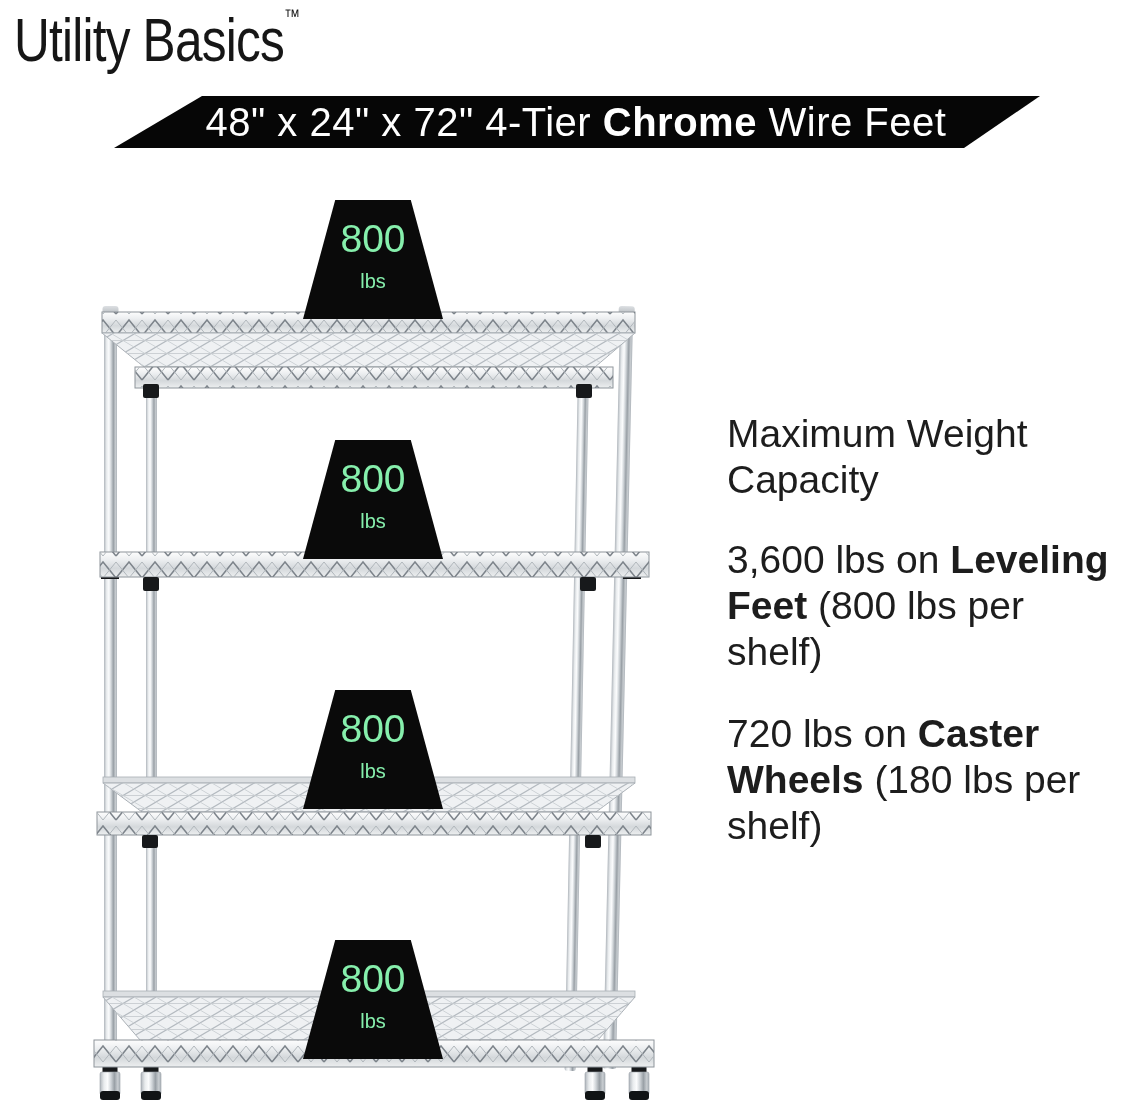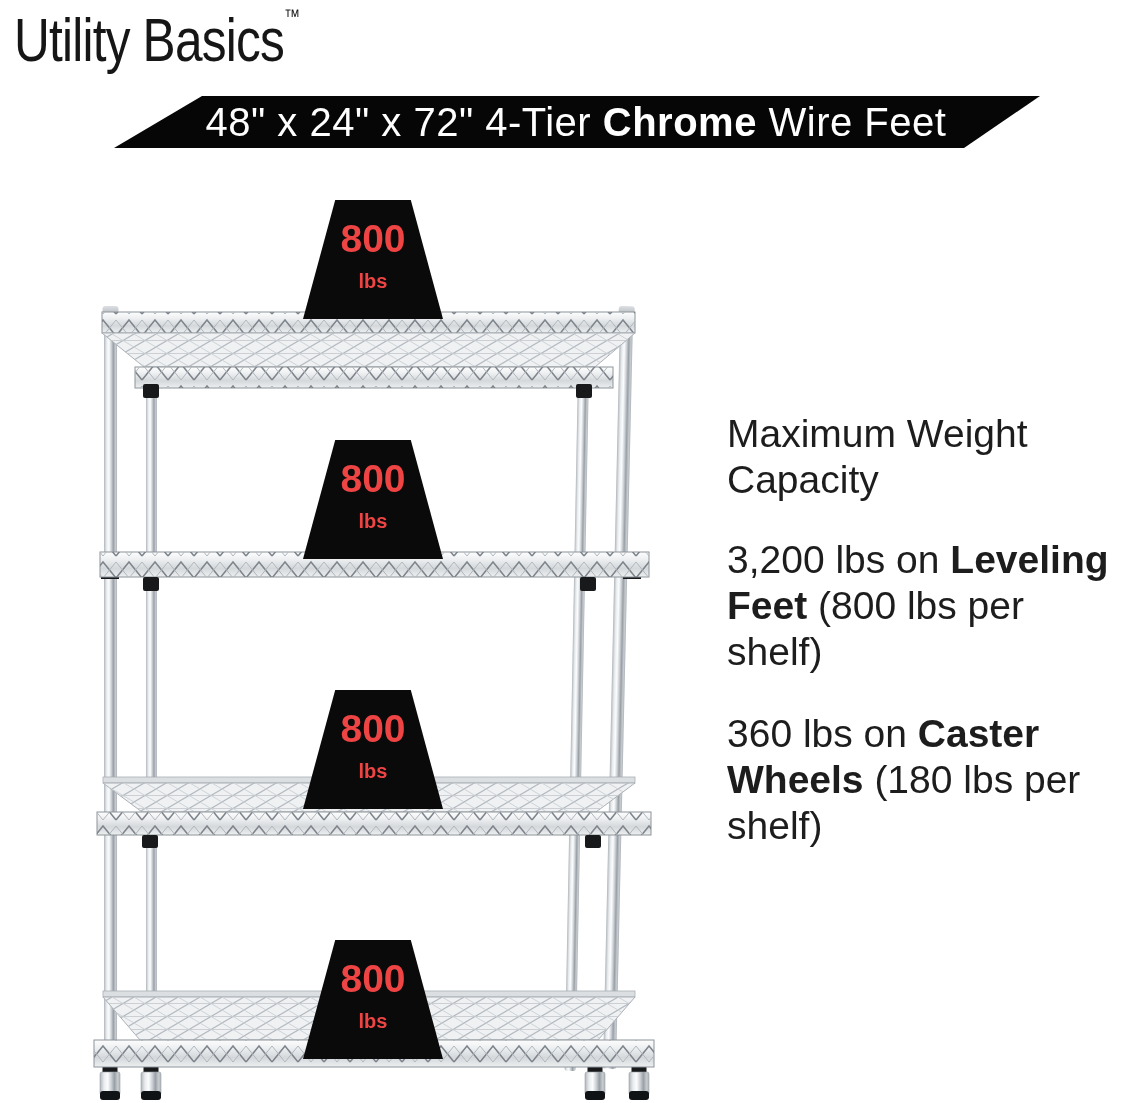--- a/index.html
+++ b/index.html
@@ -18,21 +18,21 @@
           display:flex;align-items:center;justify-content:center;
           color:#ffffff;font-size:40px;letter-spacing:.5px;white-space:nowrap;}
   .b{font-weight:700;}
 
   
   .rack{position:absolute;left:90px;top:295px;}
 
   
   .tag{position:absolute;left:303px;width:140px;height:119px;background:#0a0a0a;
        clip-path:polygon(23% 0%,77% 0%,100% 100%,0% 100%);
-       color:#ef4444;text-align:center;font-weight:700;}
+       color:#86efac;text-align:center;font-weight:400;}
   .tag .val{margin-top:20px;font-size:39px;line-height:38px;}
   .tag .unit{margin-top:6px;font-size:20px;line-height:34px;}
   .tag1{top:200px;} .tag2{top:440px;} .tag3{top:690px;} .tag4{top:940px;}
 
   
   .info{position:absolute;left:727px;top:411px;width:402px;
         font-size:39px;line-height:46px;color:#1d1d1d;}
   .info .heading{margin:0 0 34px 0;font-weight:400;}
   .info .para{margin:0 0 36px 0;}
 </style>
@@ -172,17 +172,17 @@
     <div class="val">800</div>
     <div class="unit">lbs</div>
   </div>
   <div class="tag tag4">
     <div class="val">800</div>
     <div class="unit">lbs</div>
   </div>
 
   <div class="info">
     <p class="heading">Maximum Weight Capacity</p>
-    <p class="para"><span>3,200 lbs on </span><span class="b">Leveling Feet</span><span> (800 lbs per shelf)</span></p>
-    <p class="para"><span>360 lbs on </span><span class="b">Caster Wheels</span><span> (180 lbs per shelf)</span></p>
+    <p class="para"><span>3,600 lbs on </span><span class="b">Leveling Feet</span><span> (800 lbs per shelf)</span></p>
+    <p class="para"><span>720 lbs on </span><span class="b">Caster Wheels</span><span> (180 lbs per shelf)</span></p>
   </div>
 
 </div>
 
 </body></html>

